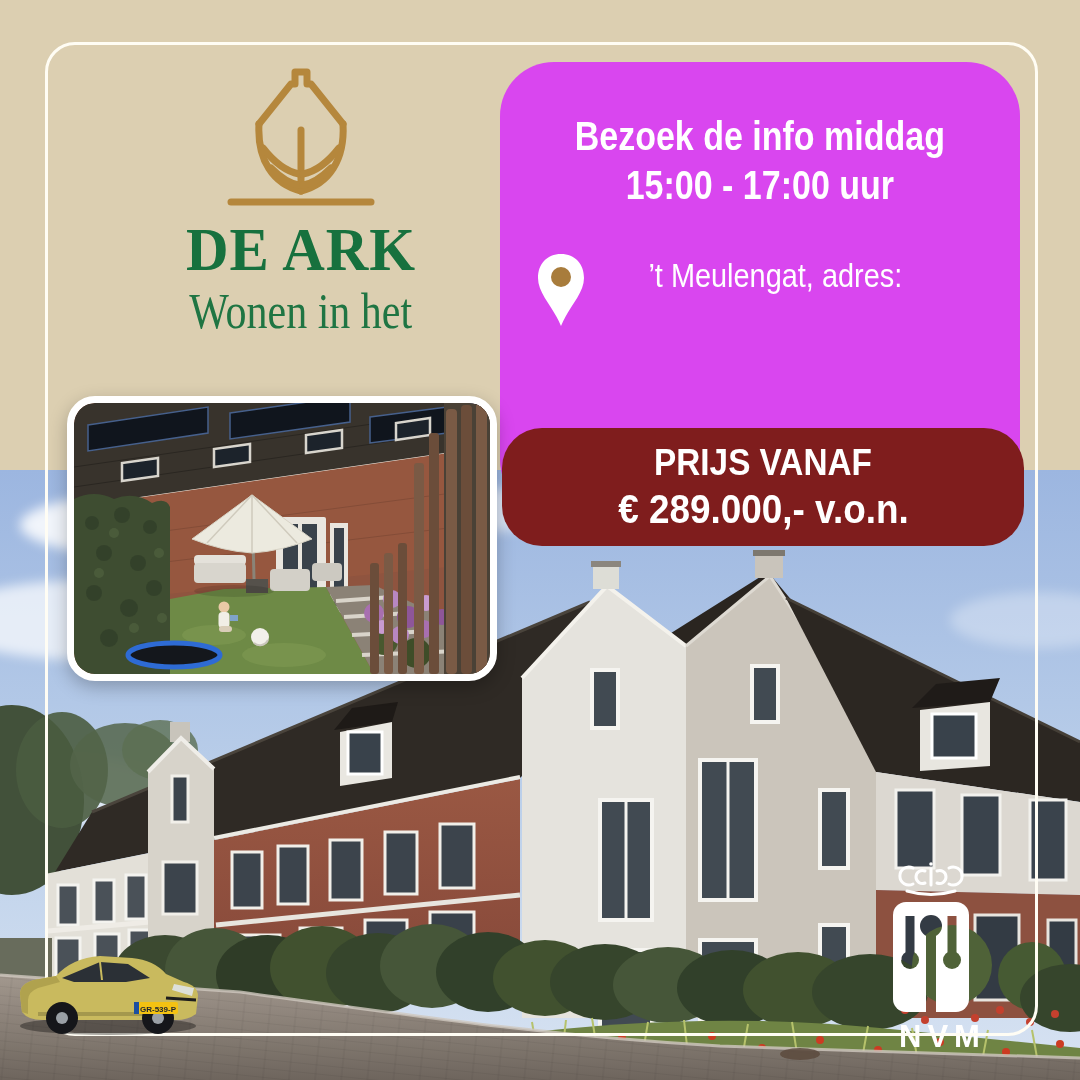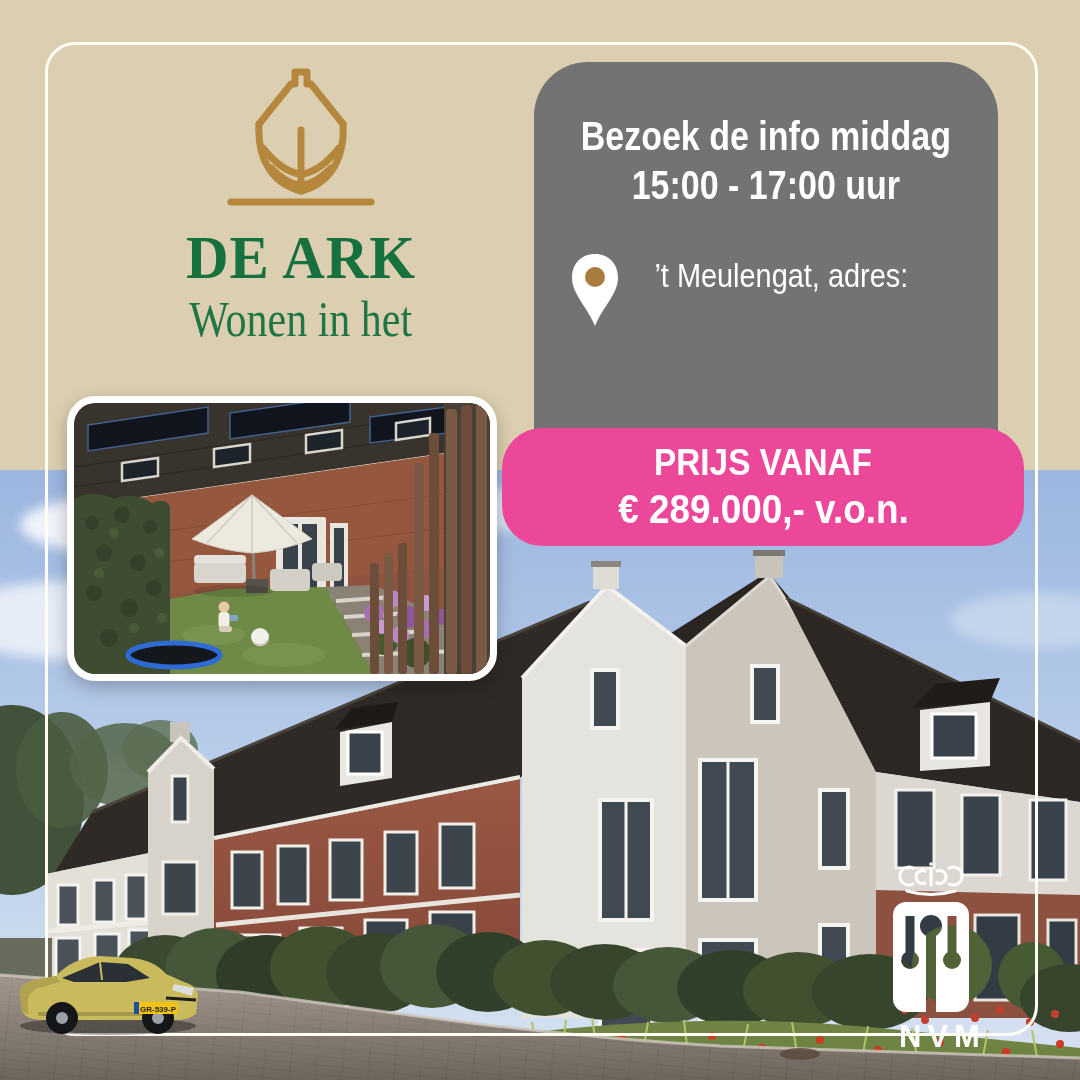--- a/index.html
+++ b/index.html
@@ -10,40 +10,40 @@
   
   .main-photo{position:absolute;left:0;top:470px;width:1080px;height:610px;z-index:1;}
 
   
   .frame{position:absolute;left:45px;top:42px;width:987px;height:988px;
          border:3px solid #fffdf4;border-radius:30px;z-index:6;pointer-events:none;}
 
   
   .brand{position:absolute;left:136px;top:60px;width:330px;text-align:center;z-index:3;}
   .brand-title{font-family:"Liberation Serif",serif;font-weight:700;font-size:62px;
-               line-height:62px;color:#17713e;letter-spacing:1px;margin-top:12px;}
+               line-height:62px;color:#17713e;letter-spacing:1px;margin-top:4px;}
   .brand-title .sq{display:inline-block;transform:scaleX(.95);transform-origin:center;}
   .brand-tagline{font-family:"Liberation Serif",serif;font-weight:400;font-size:50px;
                  line-height:46px;color:#1f7543;margin-top:8px;}
   .brand-tagline .sq{display:inline-block;transform:scaleX(.84);transform-origin:center;}
 
   
-  .gold-box{position:absolute;left:500px;top:62px;width:464px;height:452px;
-            background:#737373;border-radius:54px;z-index:3;color:#fff;text-align:center;margin-left:34px;}
+  .gold-box{position:absolute;left:500px;top:62px;width:520px;height:452px;
+            background:#d946ef;border-radius:54px;z-index:3;color:#fff;text-align:center;}
   .gold-lines{padding-top:50px;}
   .gold-line{font-weight:700;font-size:40px;line-height:49px;white-space:nowrap;}
   .gold-line .sq{display:inline-block;transform:scaleX(.85);transform-origin:center;}
   .location{position:relative;margin-top:42px;padding-left:31px;}
   .pin{position:absolute;left:36px;top:0px;}
   .loc-line{font-weight:400;font-size:34px;line-height:47px;white-space:nowrap;}
   .loc-line .sq{display:inline-block;transform:scaleX(.85);transform-origin:center;}
 
   
   .red-box{position:absolute;left:502px;top:428px;width:522px;height:118px;
-           background:#ec4899;border-radius:40px;z-index:4;color:#fff;text-align:center;}
+           background:#7f1d1d;border-radius:40px;z-index:4;color:#fff;text-align:center;}
   .red-line1{margin-top:13px;font-weight:700;font-size:37px;line-height:44px;}
   .red-line2{font-weight:700;font-size:41px;line-height:48px;}
   .red-box .sq{display:inline-block;transform:scaleX(.9);transform-origin:center;}
 
   
   .inset{position:absolute;left:67px;top:396px;width:416px;height:271px;z-index:3;
          background:#fff;border:7px solid #fff;border-radius:28px;overflow:hidden;
          box-shadow:0 6px 18px rgba(0,0,0,.25);}
   .inset svg{display:block;border-radius:21px;}
 

